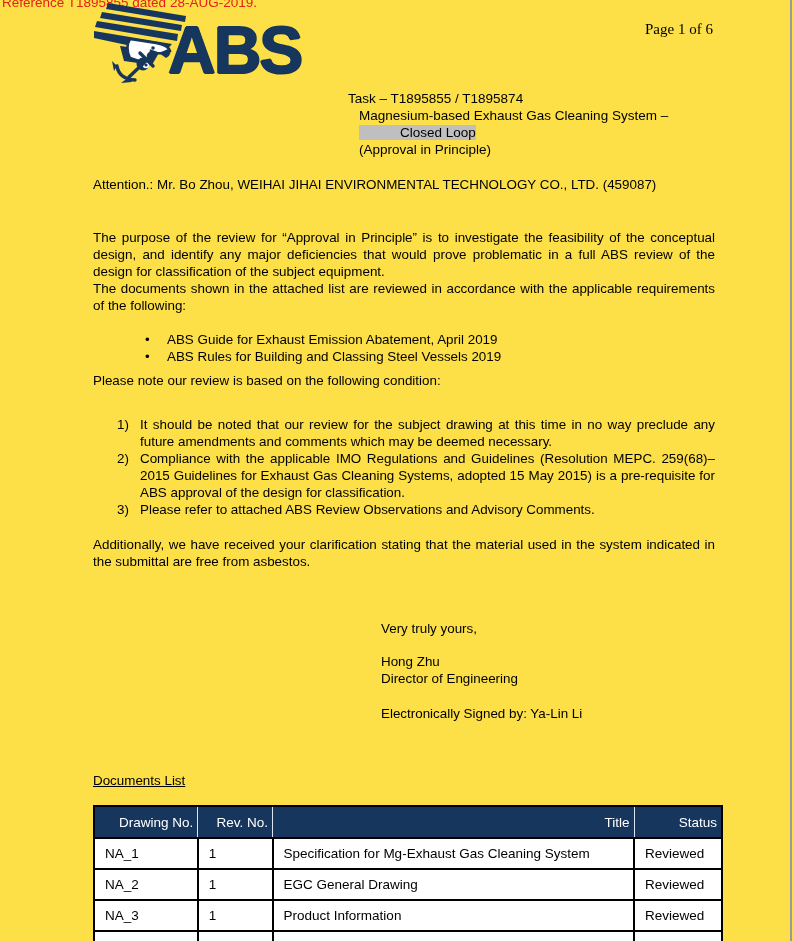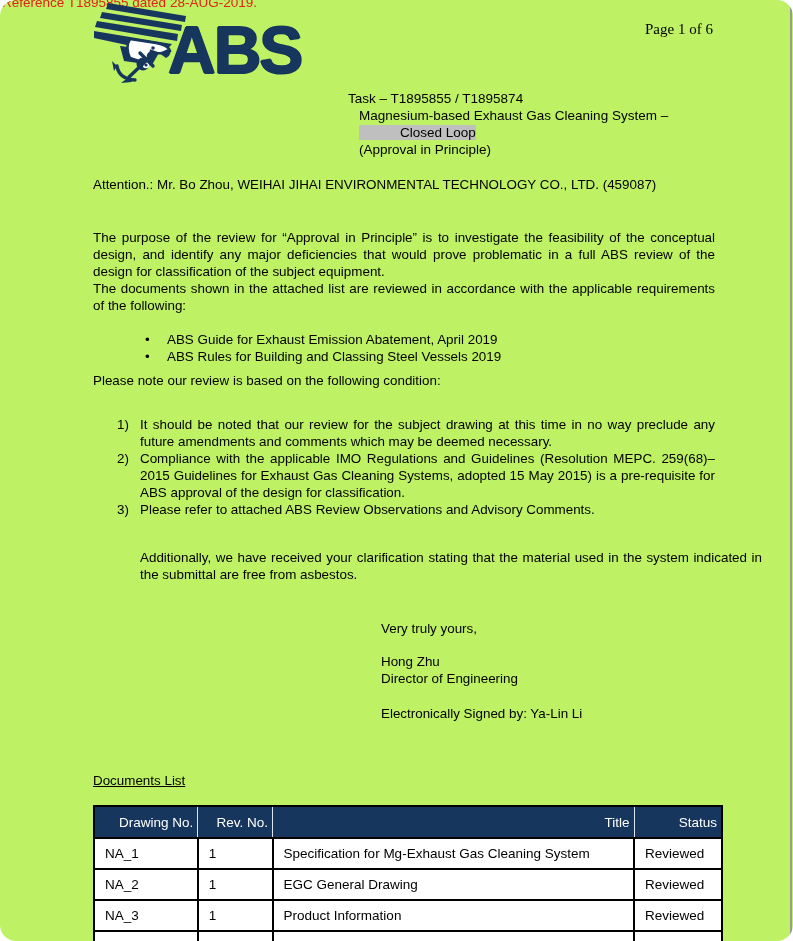--- a/index.html
+++ b/index.html
@@ -3,22 +3,22 @@
 <meta charset="utf-8">
 <style>
   :root{
     --navy:#17365d;
     --red:#e32119;
     --link:#2222cc;
     --hl:#bfbfbf;
   }
   html,body{margin:0;padding:0;background:#fff;}
   .page{
-    position:relative;width:793px;height:941px;background:#bef264;overflow:hidden;
-    font-family:"Liberation Sans",sans-serif;font-size:13.4px;line-height:17px;color:#000;border-radius:16px;
+    position:relative;width:793px;height:941px;background:#fde047;overflow:hidden;
+    font-family:"Liberation Sans",sans-serif;font-size:13.4px;line-height:17px;color:#000;
   }
   .page-edge{position:absolute;top:0;right:1px;width:2px;height:941px;background:#9a9a9a;}
   .abs-block{position:absolute;}
   .ref-line{top:-6px;left:2px;color:var(--red);font-size:13.5px;white-space:nowrap;}
   .logo-eagle{left:94px;top:1px;width:96px;height:82px;}
   .logo-text{
     left:168px;top:17px;font-size:66px;line-height:1;font-weight:bold;color:var(--navy);
     letter-spacing:-2px;
     text-shadow:1px 0 var(--navy),-1px 0 var(--navy),0 1px var(--navy),0 -1px var(--navy);
   }
@@ -119,21 +119,21 @@
     <div class="cond-row">
       <span class="cond-num">2)</span>
       <span class="cond-text">Compliance with the applicable IMO Regulations and Guidelines (Resolution MEPC. 259(68)– 2015 Guidelines for Exhaust Gas Cleaning Systems, adopted 15 May 2015) is a pre-requisite for ABS approval of the design for classification.</span>
     </div>
     <div class="cond-row">
       <span class="cond-num">3)</span>
       <span class="cond-text">Please refer to attached ABS Review Observations and Advisory Comments.</span>
     </div>
   </div>
 
-  <div class="abs-block body-col justify" style="top:549px;margin-left:47px;">Additionally, we have received your clarification stating that the material used in the system indicated in the submittal are free from asbestos.</div>
+  <div class="abs-block body-col justify" style="top:536px;">Additionally, we have received your clarification stating that the material used in the system indicated in the submittal are free from asbestos.</div>
 
 
   <div class="abs-block closing">
     <div>Very truly yours,</div>
     <div class="name">Hong Zhu</div>
     <div>Director of Engineering</div>
     <div class="esign">Electronically Signed by: Ya-Lin Li</div>
   </div>
 
   <div class="abs-block docs-heading">Documents List</div>

